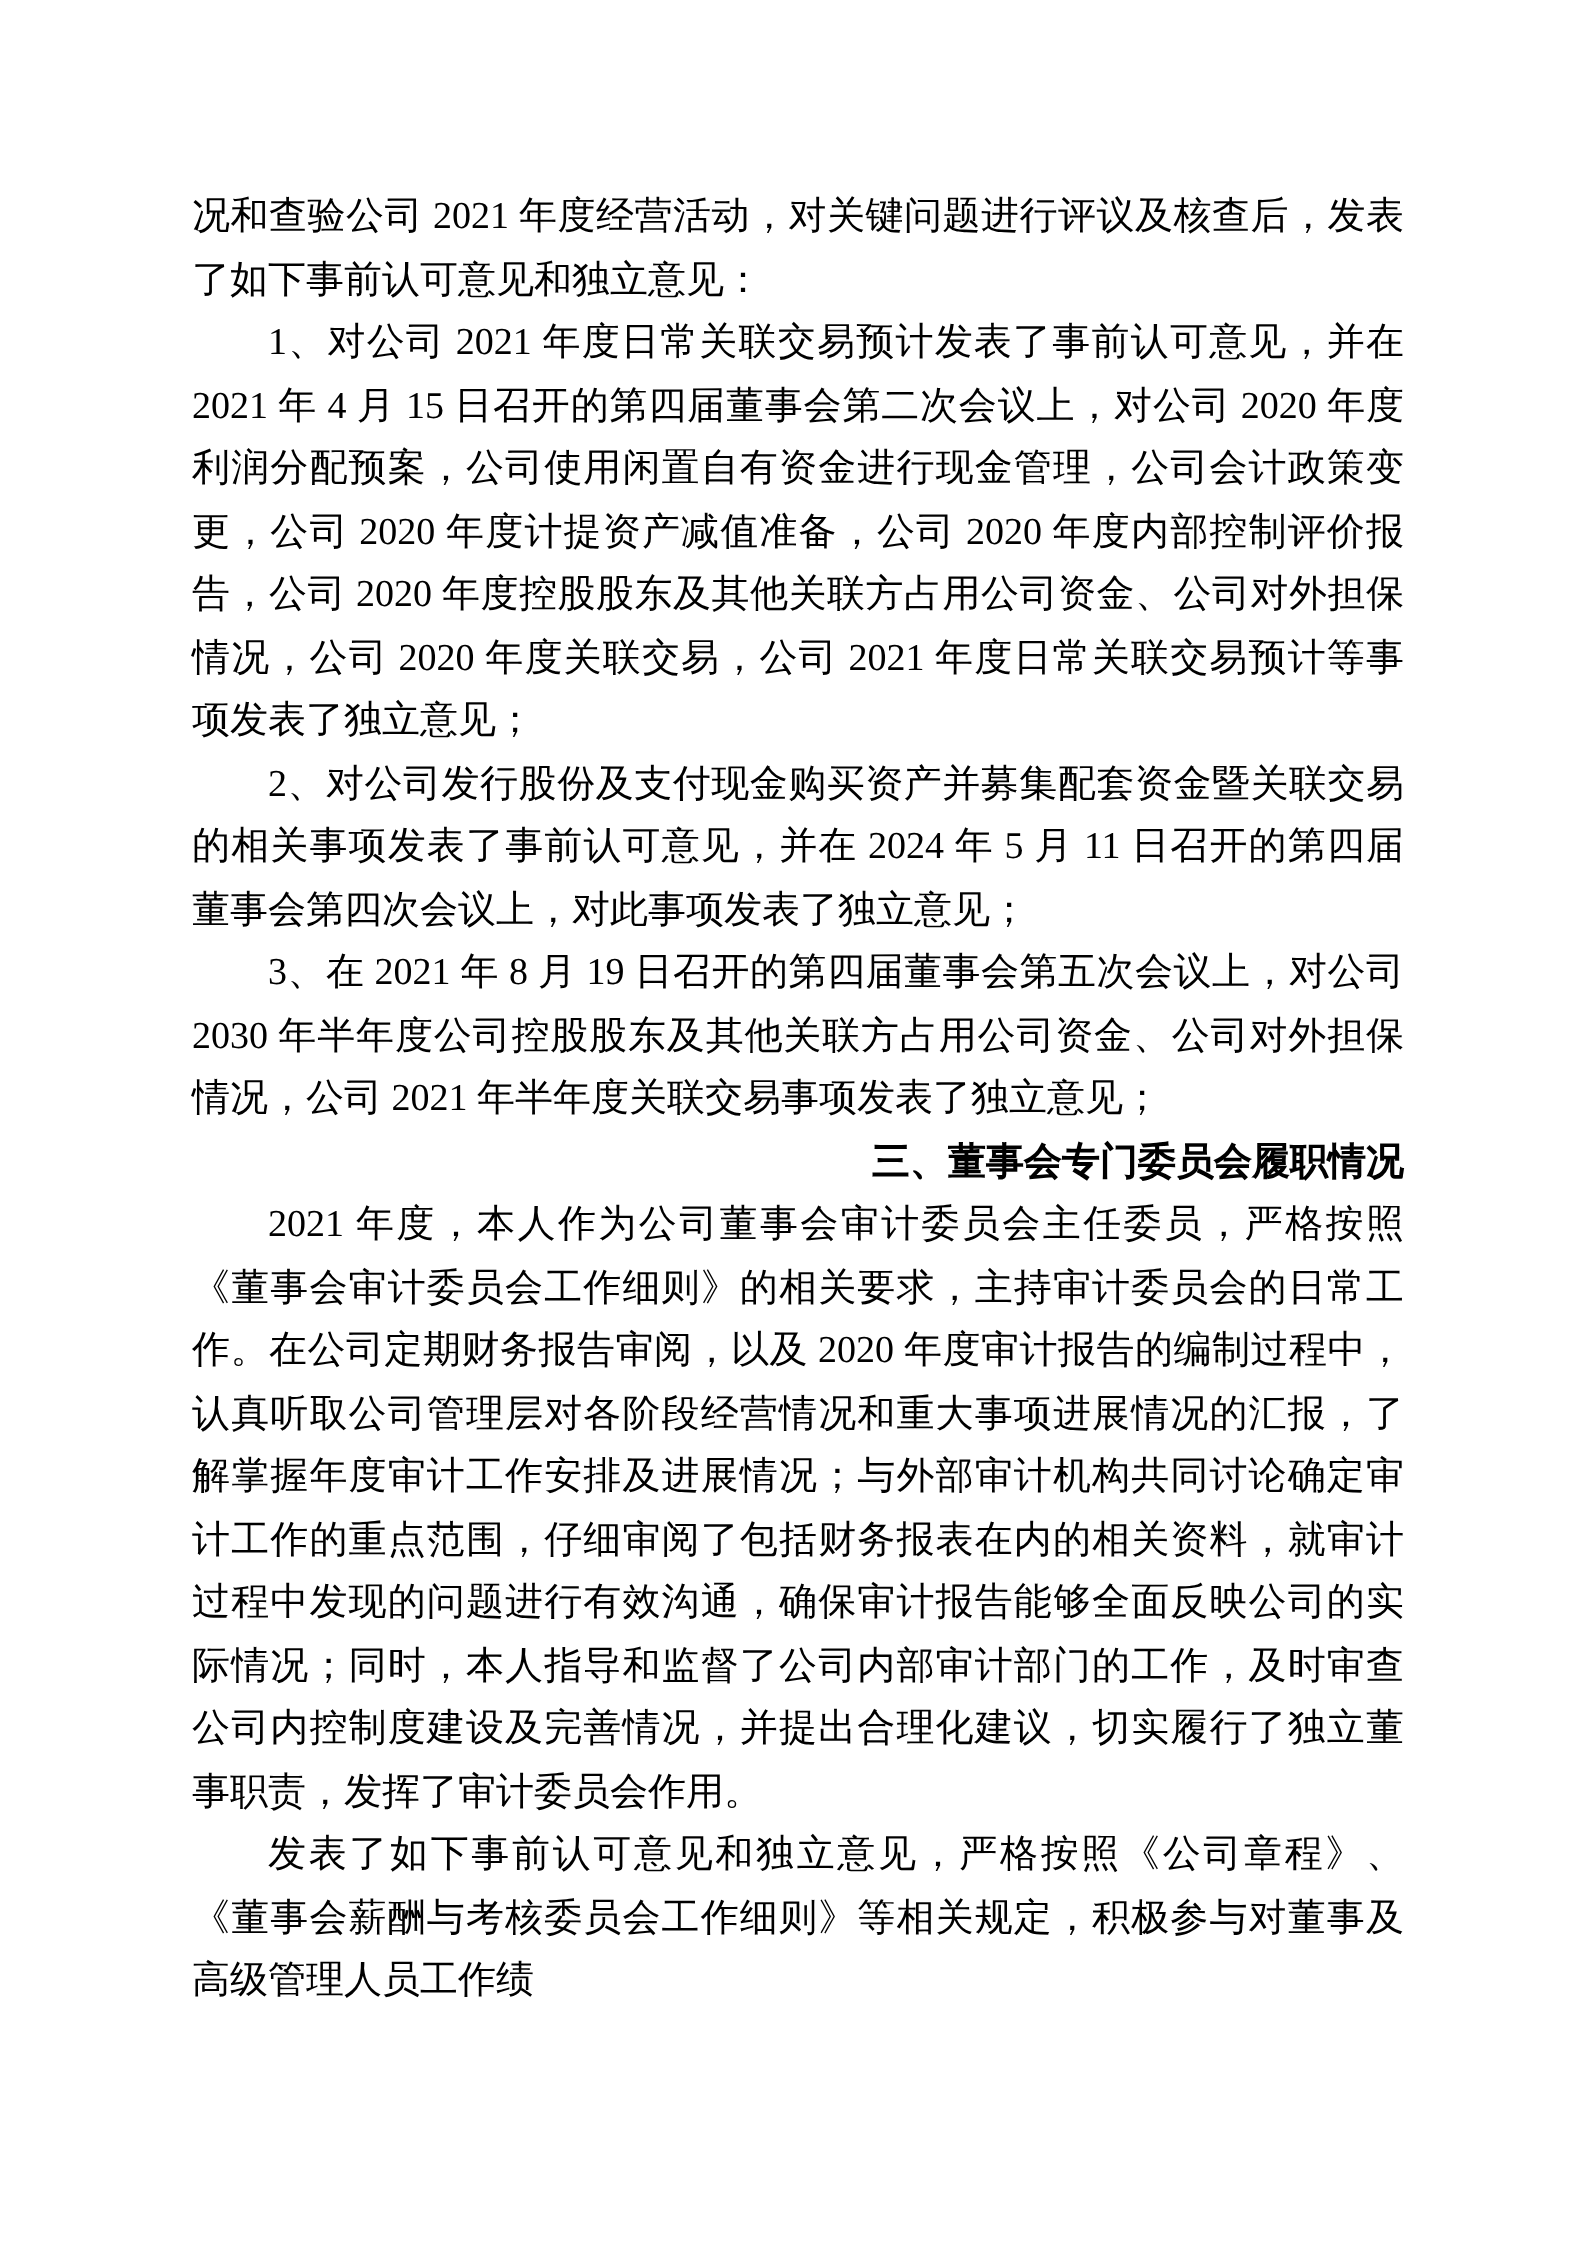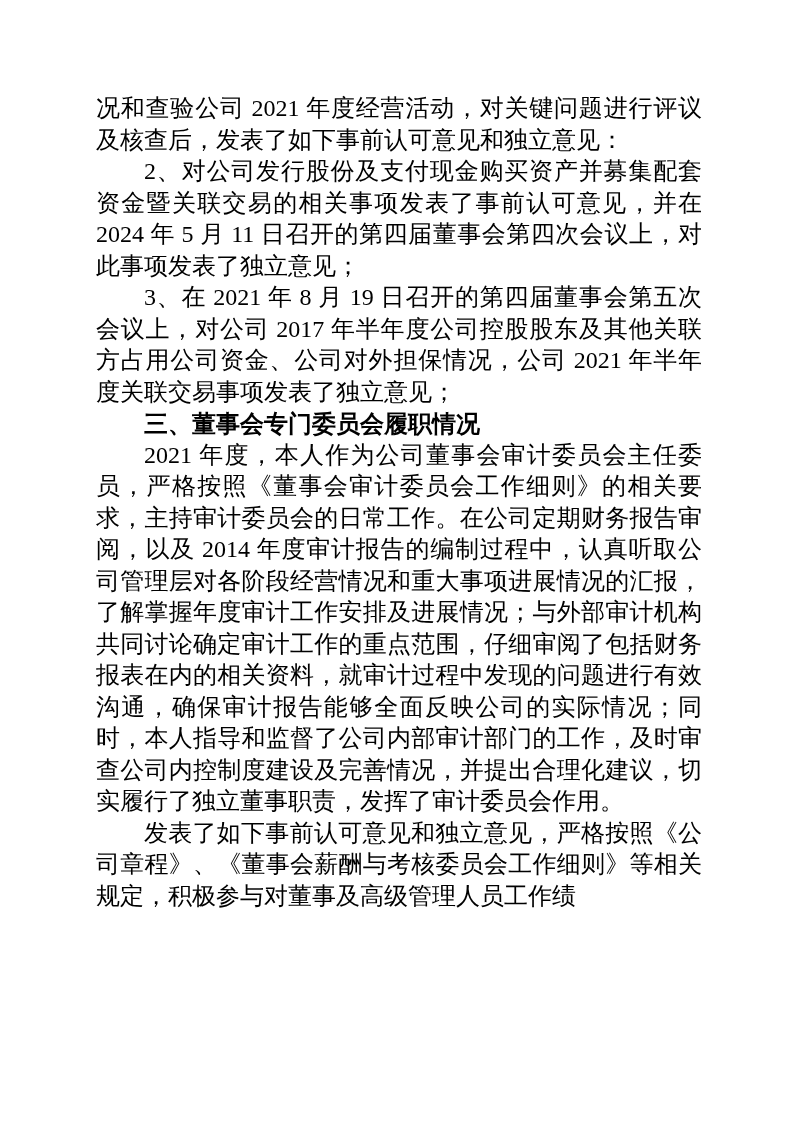--- a/index.html
+++ b/index.html
@@ -14,44 +14,45 @@
     background: #ffffff;
     overflow: hidden;
   }
   .text-block {
     position: absolute;
     left: 96px;
     top: 93px;
     width: 606px;
     color: #000000;
     font-family: "Liberation Serif", "DejaVu Serif", serif;
-    font-size: 24px;
+    font-size: 19px;
     line-height: 31.5px;
     text-align: justify;
     text-justify: inter-character;
   }
   .text-block p {
     margin: 0;
     padding: 0;
     text-indent: 2em;
   }
   .text-block p.no-indent {
     text-indent: 0;
   }
   .text-block p.heading {
     font-family: "Liberation Sans", "DejaVu Sans", sans-serif;
     font-weight: bold;
-    text-align: left;
+    text-align: right;
   }
 </style>
 </head>
 <body>
 
 <div class="page">
   <div class="text-block" id="document-body">
       <p class="no-indent">况和查验公司 2021 年度经营活动，对关键问题进行评议及核查后，发表了如下事前认可意见和独立意见：</p>
+      <p class="">1、对公司 2021 年度日常关联交易预计发表了事前认可意见，并在 2021 年 4 月 15 日召开的第四届董事会第二次会议上，对公司 2020 年度利润分配预案，公司使用闲置自有资金进行现金管理，公司会计政策变更，公司 2020 年度计提资产减值准备，公司 2020 年度内部控制评价报告，公司 2020 年度控股股东及其他关联方占用公司资金、公司对外担保情况，公司 2020 年度关联交易，公司 2021 年度日常关联交易预计等事项发表了独立意见；</p>
       <p class="">2、对公司发行股份及支付现金购买资产并募集配套资金暨关联交易的相关事项发表了事前认可意见，并在 2024 年 5 月 11 日召开的第四届董事会第四次会议上，对此事项发表了独立意见；</p>
-      <p class="">3、在 2021 年 8 月 19 日召开的第四届董事会第五次会议上，对公司 2017 年半年度公司控股股东及其他关联方占用公司资金、公司对外担保情况，公司 2021 年半年度关联交易事项发表了独立意见；</p>
+      <p class="">3、在 2021 年 8 月 19 日召开的第四届董事会第五次会议上，对公司 2030 年半年度公司控股股东及其他关联方占用公司资金、公司对外担保情况，公司 2021 年半年度关联交易事项发表了独立意见；</p>
       <p class="heading ">三、董事会专门委员会履职情况</p>
-      <p class="">2021 年度，本人作为公司董事会审计委员会主任委员，严格按照《董事会审计委员会工作细则》的相关要求，主持审计委员会的日常工作。在公司定期财务报告审阅，以及 2014 年度审计报告的编制过程中，认真听取公司管理层对各阶段经营情况和重大事项进展情况的汇报，了解掌握年度审计工作安排及进展情况；与外部审计机构共同讨论确定审计工作的重点范围，仔细审阅了包括财务报表在内的相关资料，就审计过程中发现的问题进行有效沟通，确保审计报告能够全面反映公司的实际情况；同时，本人指导和监督了公司内部审计部门的工作，及时审查公司内控制度建设及完善情况，并提出合理化建议，切实履行了独立董事职责，发挥了审计委员会作用。</p>
+      <p class="">2021 年度，本人作为公司董事会审计委员会主任委员，严格按照《董事会审计委员会工作细则》的相关要求，主持审计委员会的日常工作。在公司定期财务报告审阅，以及 2020 年度审计报告的编制过程中，认真听取公司管理层对各阶段经营情况和重大事项进展情况的汇报，了解掌握年度审计工作安排及进展情况；与外部审计机构共同讨论确定审计工作的重点范围，仔细审阅了包括财务报表在内的相关资料，就审计过程中发现的问题进行有效沟通，确保审计报告能够全面反映公司的实际情况；同时，本人指导和监督了公司内部审计部门的工作，及时审查公司内控制度建设及完善情况，并提出合理化建议，切实履行了独立董事职责，发挥了审计委员会作用。</p>
       <p class="">发表了如下事前认可意见和独立意见，严格按照《公司章程》、《董事会薪酬与考核委员会工作细则》等相关规定，积极参与对董事及高级管理人员工作绩</p>
     </div>
 </div>
 
 </body></html>

